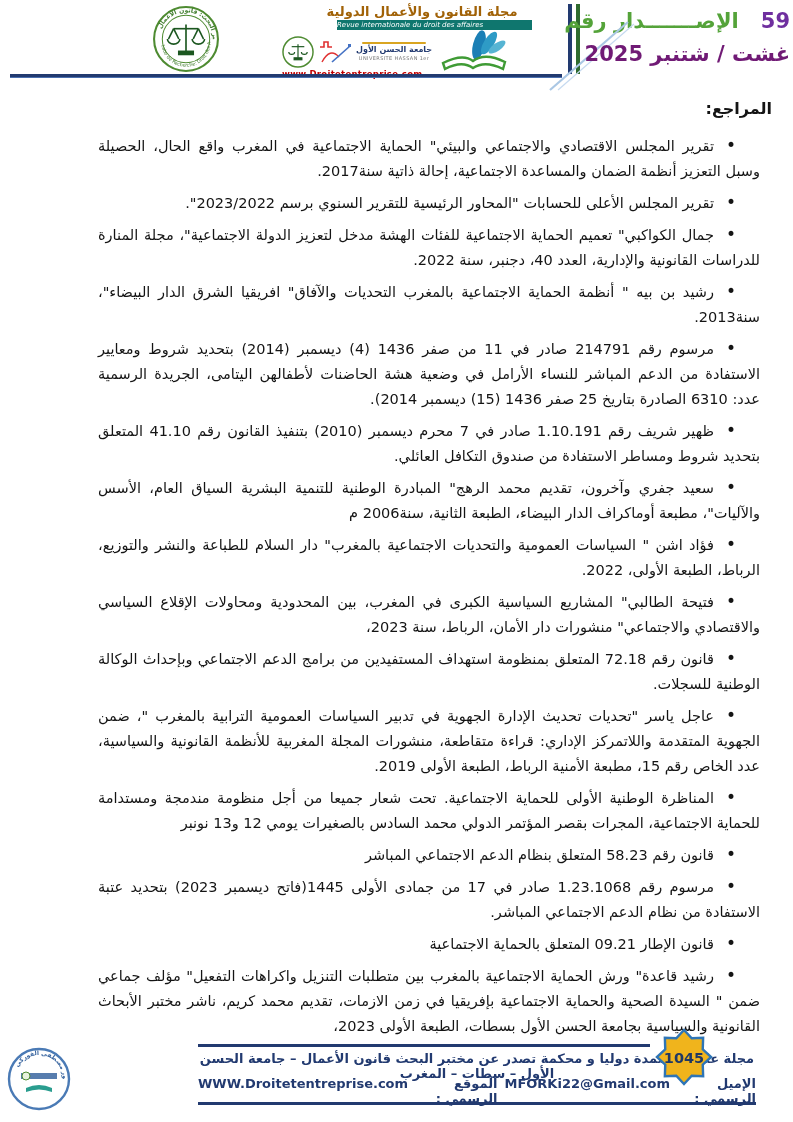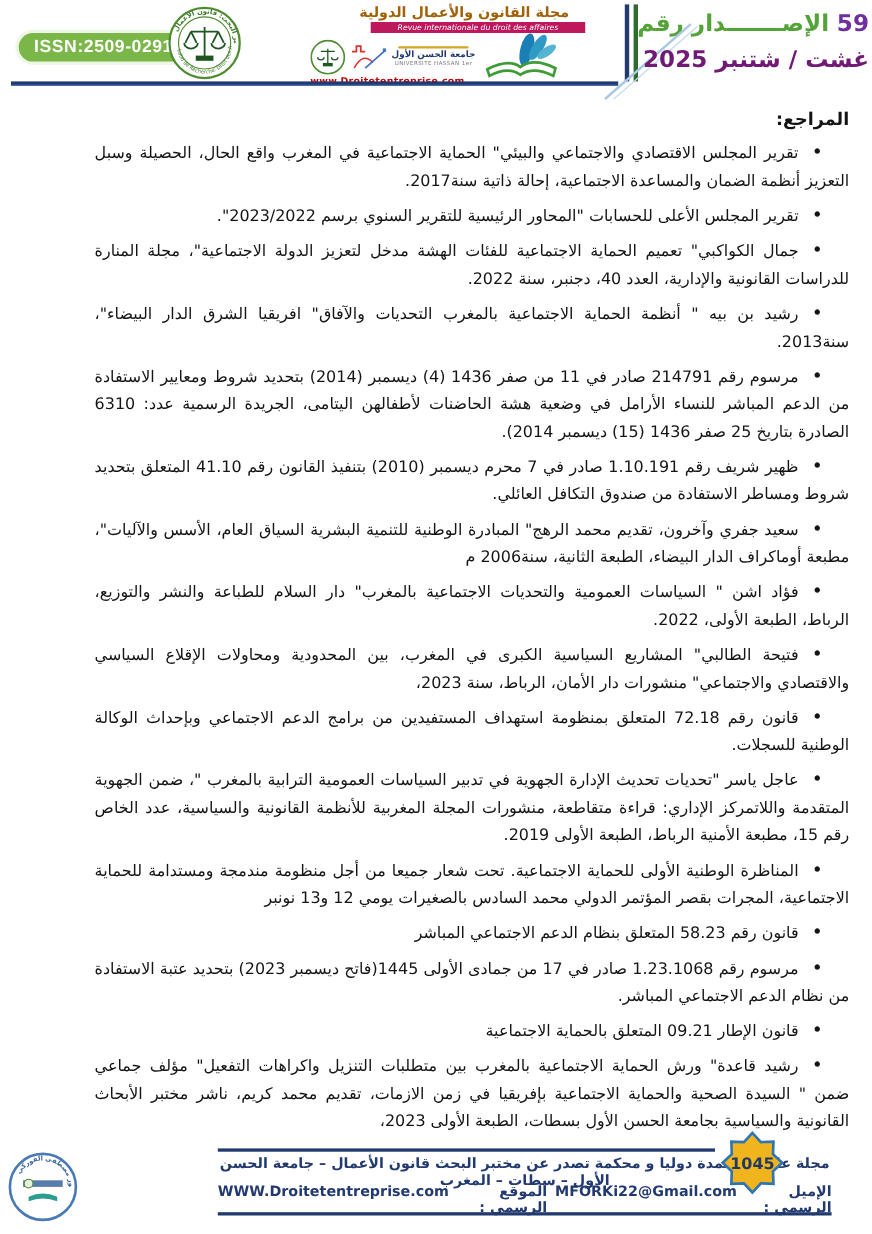--- a/index.html
+++ b/index.html
@@ -6,68 +6,67 @@
   .page{position:relative;width:793px;height:1122px;background:#fff;overflow:hidden;
         font-family:"DejaVu Sans",sans-serif;}
 
   
   .issn-pill{position:absolute;left:14px;top:27px;background:#7ab648;color:#fff;
     border:3px solid #eef6e4;border-radius:18px;padding:4px 14px;
     font-family:"Liberation Sans",sans-serif;font-weight:bold;font-size:16px;letter-spacing:.5px;}
   .lab-logo{position:absolute;left:152px;top:5px;width:68px;height:68px;}
   .journal-logo{position:absolute;left:282px;top:4px;width:280px;height:74px;}
   .jl-title{color:#a16207;font-weight:bold;font-size:13px;text-align:center;direction:rtl;line-height:15px;}
-  .jl-band{background:#be185d;color:#fff;font-size:7px;font-style:italic;text-align:center;
+  .jl-band{background:#0f766e;color:#fff;font-size:7px;font-style:italic;
            padding:1px 0;margin:1px 30px 2px 55px;}
   .jl-row{display:flex;align-items:center;gap:3px;height:40px;}
   .jl-univ{text-align:center;line-height:8px;flex:0 0 auto;}
   .jl-univ .ar{color:#223a70;font-size:8px;font-weight:bold;direction:rtl;text-align:right;}
   .jl-univ .fr{color:#777;font-size:5px;letter-spacing:.4px;}
   .jl-univ .bar{height:2px;background:#d9a521;margin:0 6px 2px;border-radius:2px;}
   .jl-site{color:#c00000;font-weight:bold;font-size:8.5px;margin-top:-3px;letter-spacing:.3px;}
   .sep-bar-a{position:absolute;left:568px;top:4px;width:4px;height:70px;background:#223a70;}
   .sep-bar-b{position:absolute;left:576px;top:4px;width:4px;height:70px;background:#2f6b2f;}
   .header-rule{position:absolute;left:10px;top:74px;width:552px;height:3px;background:#223a70;
                border-bottom:1px solid #4a6fae;}
 
   .issue{position:absolute;top:8px;right:3px;width:230px;}
   .issue .diag{position:absolute;left:-18px;top:-2px;}
-  .issue-line1{display:flex;justify-content:flex-end;align-items:baseline;gap:7px;direction:ltr;
+  .issue-line1{display:flex;justify-content:flex-end;align-items:baseline;gap:22px;direction:ltr;
                font-weight:bold;font-size:21px;line-height:26px;}
   .issue-label{color:#54a339;}
   .issue-number{color:#6f2f9f;}
   .issue-date{position:relative;color:#701a75;font-weight:bold;font-size:21px;direction:rtl;
               text-align:right;margin-top:8px;}
 
   
   .content{position:absolute;top:90px;right:21px;left:86px;direction:rtl;text-align:justify;
            color:#141414;font-size:14.5px;line-height:25px;}
   .intro{margin:0;text-indent:58px;}
   .intro::before{content:"\2756";margin-left:14px;font-size:14px;}
   .refs-heading{font-weight:bold;font-size:16px;margin:6px 0 6px;}
-  ul.refs{list-style:none;margin:0;padding:0;}
+  ul.refs{list-style:none;margin:12px;padding:0;}
   ul.refs li{text-indent:24px;margin-bottom:6px;}
   ul.refs li::before{content:"\2022";font-size:17px;margin-left:12px;}
 
   
   .footer-rule-top{position:absolute;left:198px;top:1044px;width:452px;height:3px;background:#223a70;}
   .footer-rule-bottom{position:absolute;left:198px;top:1102px;width:558px;height:3px;background:#223a70;}
   .footer-line1{position:absolute;left:198px;top:1051px;width:558px;text-align:center;direction:rtl;
                 color:#223a70;font-weight:bold;font-size:13px;}
   .footer-line2{position:absolute;left:198px;top:1076px;width:558px;display:flex;direction:rtl;
                 justify-content:center;gap:7px;color:#223a70;font-weight:bold;font-size:13px;}
   .stamp{position:absolute;left:6px;top:1046px;width:66px;height:66px;}
   .page-badge{position:absolute;right:80px;top:1028px;width:58px;height:58px;}
 </style>
 </head>
 <body>
 
 <div class="page">
 
-  <div class="issn-pill">ISSN:2509-0291</div>
 
   <svg class="lab-logo" viewBox="0 0 66 66">
     <circle cx="33" cy="33" r="31" fill="#fff" stroke="#4e8b31" stroke-width="2"></circle>
     <circle cx="33" cy="33" r="23" fill="#fff" stroke="#4e8b31" stroke-width="1"></circle>
     <defs>
       <path id="arcTop" d="M7,33 A26,26 0 0 1 59,33"></path>
       <path id="arcBot" d="M9,36 A24,24 0 0 0 57,36"></path>
     </defs>
     <text font-size="6" fill="#3f7d2c" font-weight="bold">
       <textPath href="#arcTop" startOffset="12%">مختبر البحث: قانون الأعمال</textPath>

